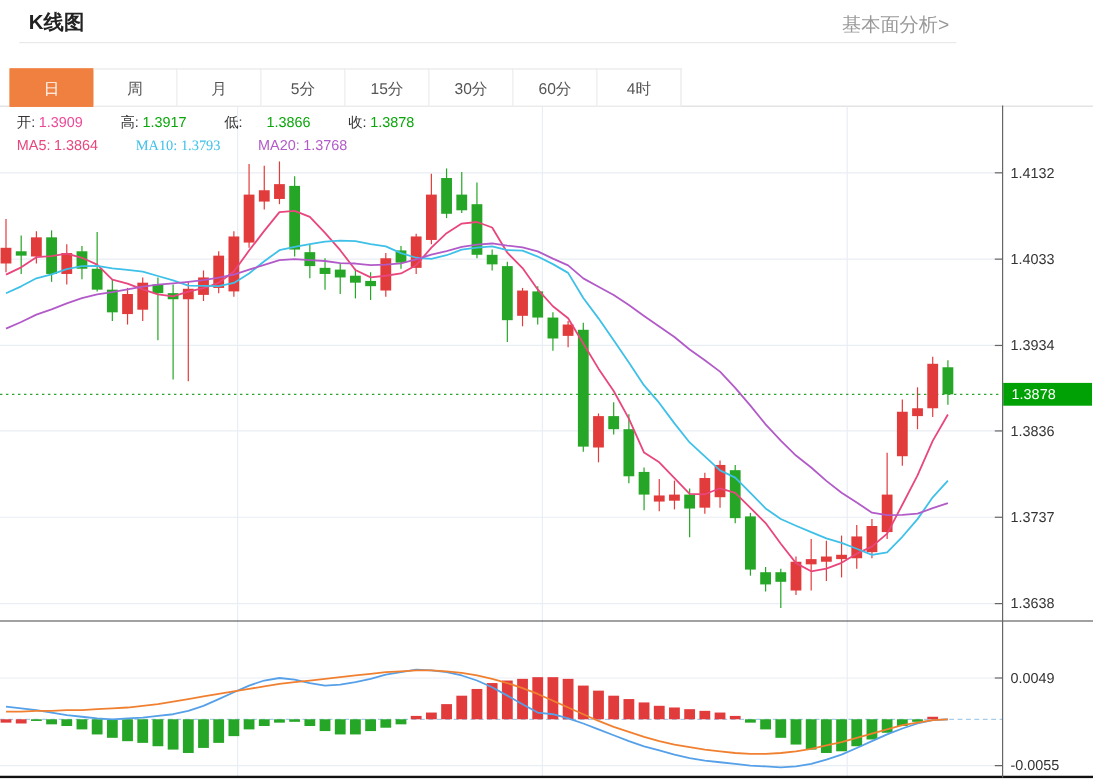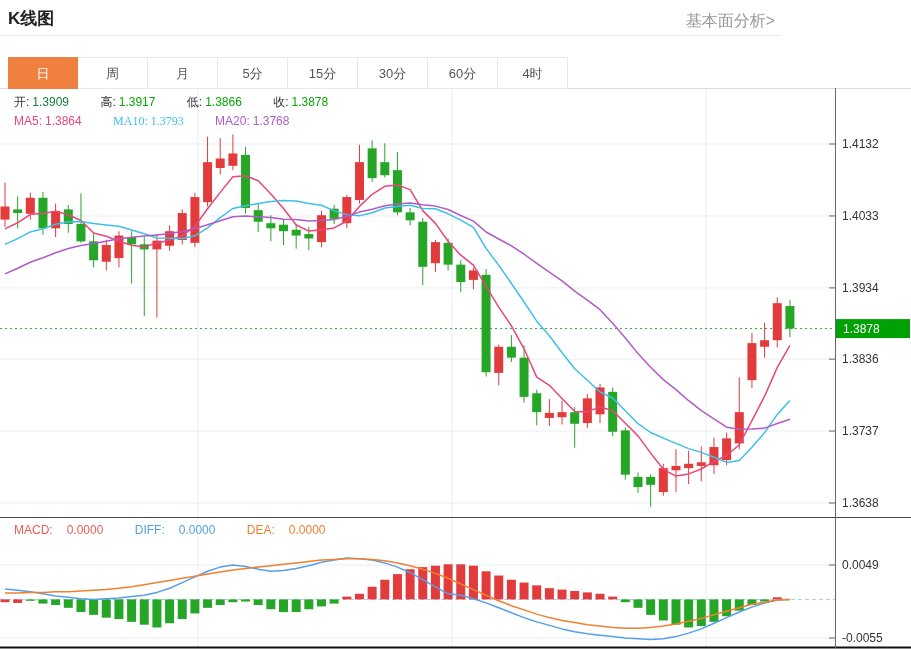--- a/index.html
+++ b/index.html
@@ -1,18 +1,18 @@
 <!DOCTYPE html>
 <html><head>
 <meta charset="utf-8">
 <style>
   html,body{margin:0;padding:0;background:#fff;}
   .page{position:relative;width:911px;height:649px;background:#fff;
         font-family:"Liberation Sans",sans-serif;overflow:hidden;}
-  .hdr{position:absolute;top:0;left:0;width:781px;height:36px;
+  .hdr{position:absolute;top:0;left:16px;width:781px;height:36px;
        border-bottom:1px solid #e9e9e9;box-sizing:border-box;}
   .title{position:absolute;left:8px;top:7px;font-size:17px;font-weight:bold;color:#222;}
   .flink{position:absolute;right:6px;top:11px;font-size:16px;color:#999;text-decoration:none;cursor:pointer;}
   .tabs{position:absolute;top:57px;left:8px;display:flex;z-index:3;}
   .tab{width:70px;height:32px;line-height:32px;text-align:center;font-size:13px;color:#555;
        background:#fff;border:1px solid #e8e8e8;border-left:none;box-sizing:border-box;cursor:pointer;}
   .tab:first-child{border-left:1px solid #e8e8e8;}
   .tab.active{background:#ef8040;border-color:#ef8040;color:#fff;}
   .tabline{position:absolute;top:88px;left:0;width:911px;height:0;border-top:1px solid #dcdcdc;z-index:1;}
   svg#chart{position:absolute;top:0;left:0;z-index:2;}
@@ -278,30 +278,25 @@
         <line x1="829" y1="638.0045" x2="835" y2="638.0045" stroke="#666666" stroke-width="1"></line>
         <text x="842" y="642.0045" font-size="12" font-family="Liberation Sans, sans-serif" fill="#333333">-0.0055</text>
       </g>
       <g>
         <rect x="836" y="319.08704453441317" width="74" height="19" fill="#00a105"></rect>
         <text x="843" y="332.58704453441317" font-size="12" font-family="Liberation Sans, sans-serif" fill="#ffffff">1.3878</text>
       </g>
     </svg>
 
   <div class="lg lg1">
-    <span><span class="lab">开:</span><span class="val-g" style="color: #15803d;">1.3909</span></span>
+    <span><span class="lab">开:</span><span class="val-g" style="color: #ec4899;">1.3909</span></span>
     <span><span class="lab">高:</span><span class="val-g" style="color: rgb(9, 166, 9);">1.3917</span></span>
-    <span><span class="lab">低:</span><span class="val-g" style="color: rgb(9, 166, 9);">1.3866</span></span>
+    <span><span class="lab">低:</span><span class="val-g" style="color: rgb(9, 166, 9); margin-left: 17px;">1.3866</span></span>
     <span><span class="lab">收:</span><span class="val-g" style="color: rgb(9, 166, 9);">1.3878</span></span>
   </div>
 
   <div class="lg lg2">
     <span class="c-ma5" style="color: rgb(232, 70, 124); text-align: center;"><span class="lab c-ma5" style="color: rgb(232, 70, 124);">MA5:</span><span>1.3864</span></span>
     <span class="c-ma10" style="color: rgb(62, 192, 232); font-family: Liberation Serif, serif;"><span class="lab c-ma10" style="color: rgb(62, 192, 232);">MA10:</span><span>1.3793</span></span>
     <span class="c-ma20" style="color: rgb(178, 91, 200);"><span class="lab c-ma20" style="color: rgb(178, 91, 200);">MA20:</span><span>1.3768</span></span>
   </div>
 
-  <div class="lg lg3">
-    <span class="c-macd" style="color: rgb(239, 91, 82);"><span>MACD:</span><span>0.0000</span></span>
-    <span class="c-diff" style="color: rgb(85, 160, 232);"><span>DIFF:</span><span>0.0000</span></span>
-    <span class="c-dea" style="color: rgb(240, 128, 48);"><span>DEA:</span><span>0.0000</span></span>
-  </div>
 </div>
 
 </body></html>

